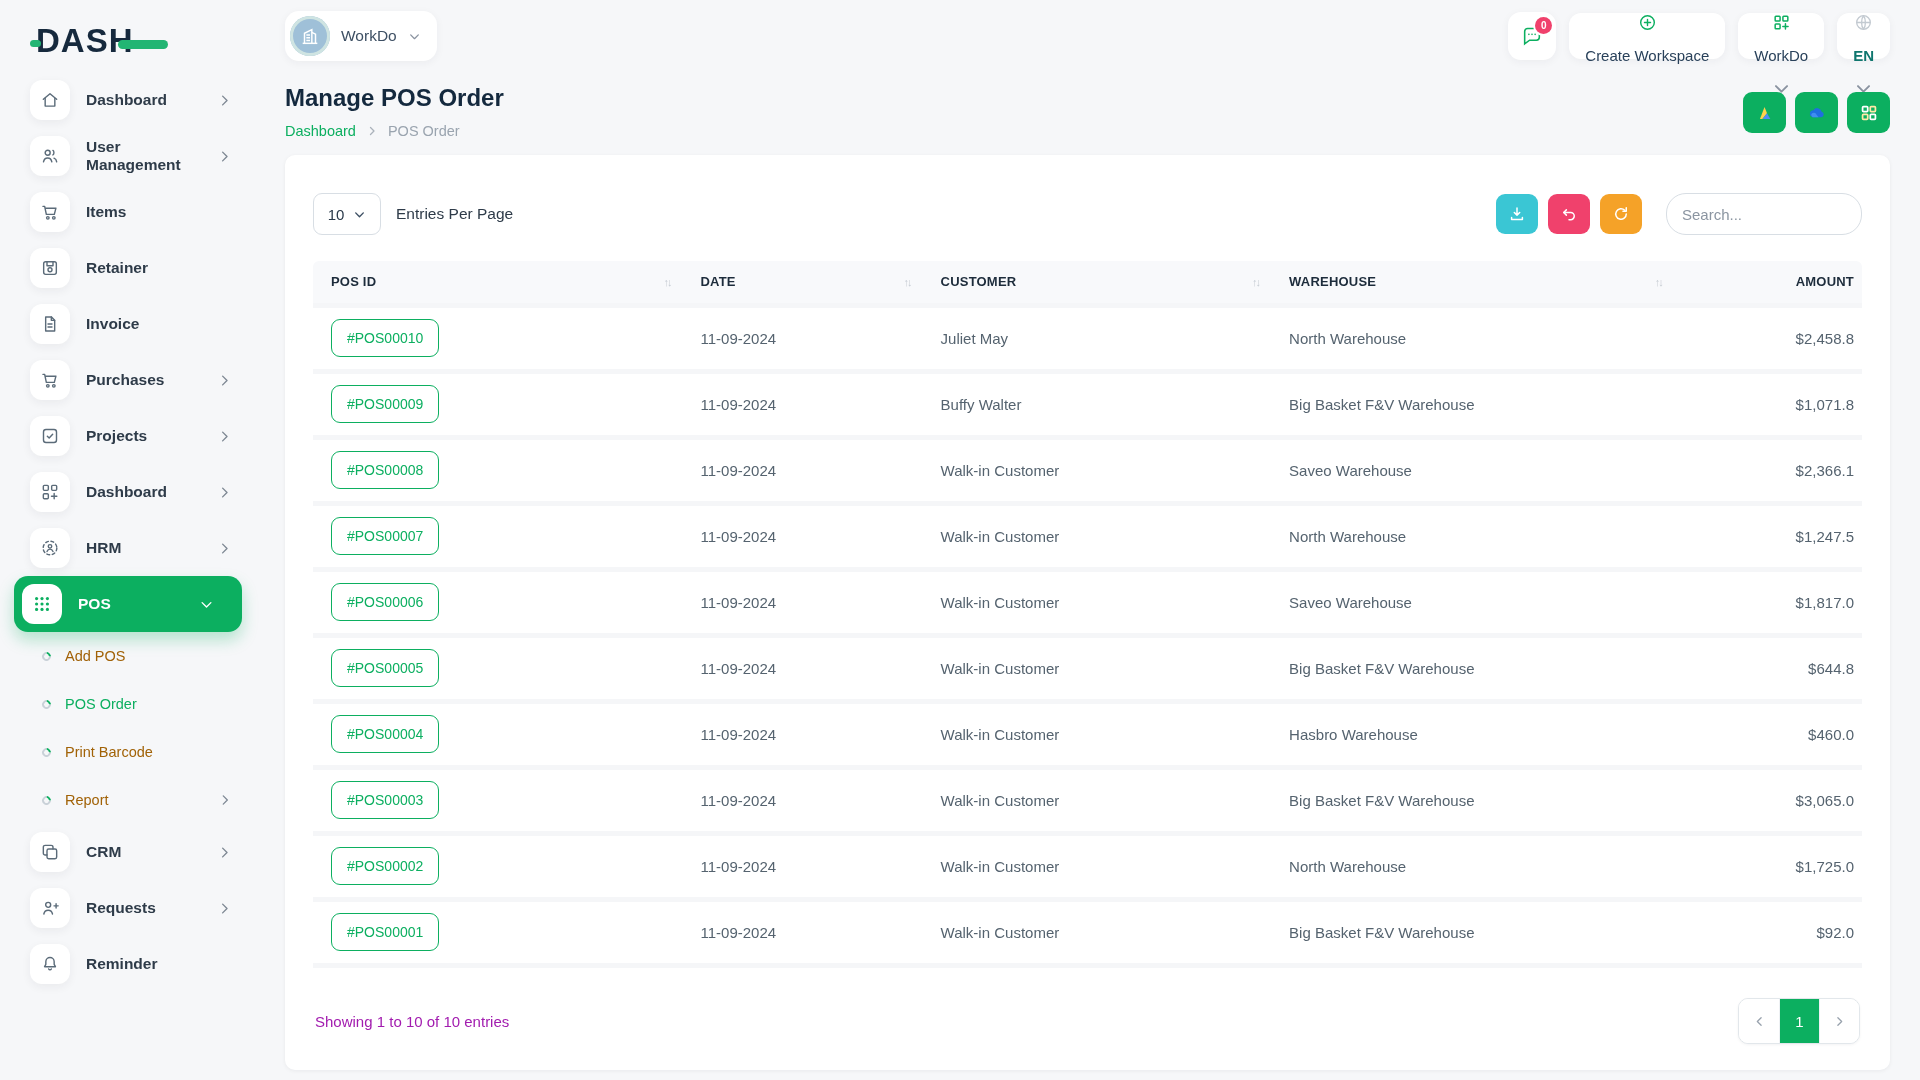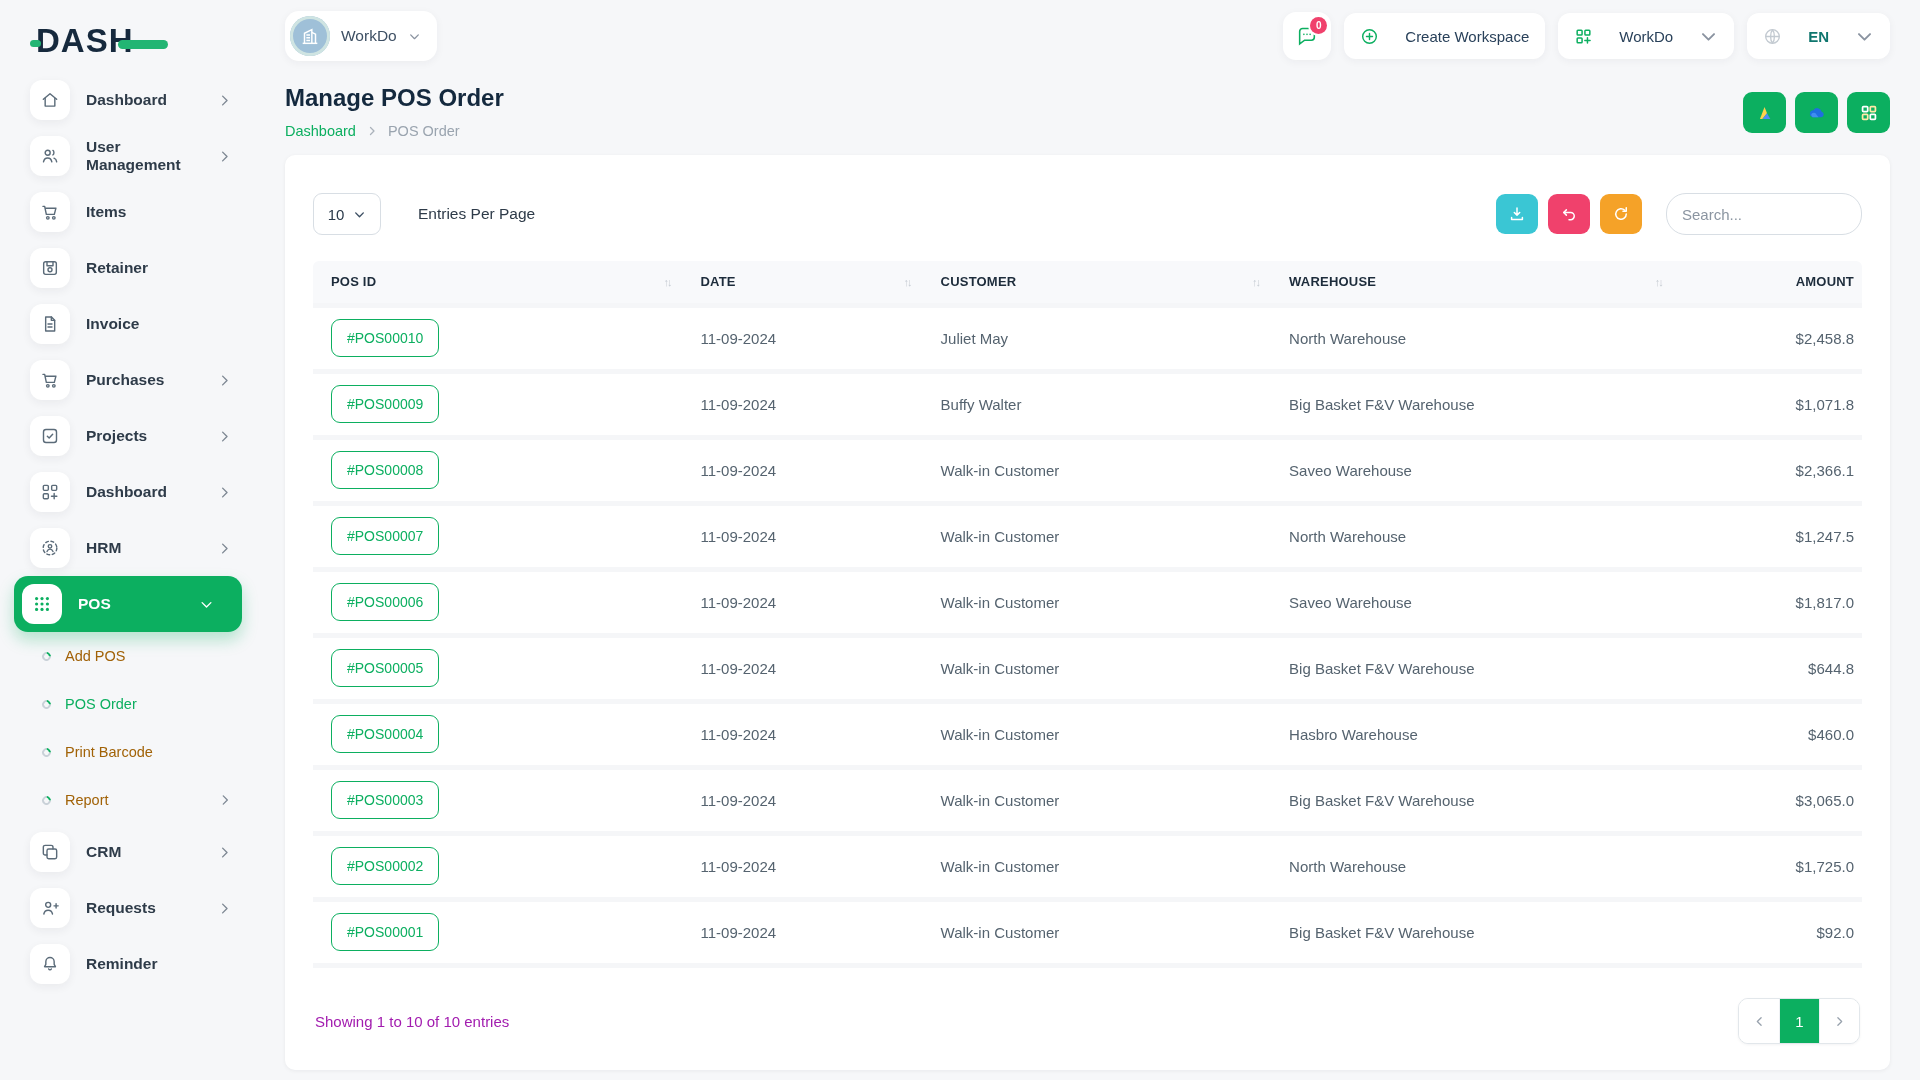--- a/index.html
+++ b/index.html
@@ -37,41 +37,41 @@
   .ws-selector { background: #fff; border: none; border-radius: 14px; height: 50px; padding: 5px 16px 5px 5px; display: flex; align-items: center; gap: 11px; box-shadow: 0 2px 8px rgba(30,41,59,.05); cursor: pointer; font-family: inherit; }
   .ws-avatar { width: 40px; height: 40px; border-radius: 50%; background: #9fc0d8; display: flex; align-items: center; justify-content: center; color: #fff; box-shadow: inset 0 0 0 3px #cfe4e2; }
   .ws-avatar svg { width: 22px; height: 22px; }
   .ws-label { font-size: 15.5px; color: #3d4f63; font-weight: 500; }
   .dd-chevron { color: #8a93a0; display: flex; }
   .dd-chevron svg { width: 13px; height: 13px; }
   .topbar-right { display: flex; align-items: center; gap: 13px; }
   .msg-btn { position: relative; width: 48px; height: 48px; border: none; border-radius: 13px; background: #fff; display: flex; align-items: center; justify-content: center; box-shadow: 0 2px 8px rgba(30,41,59,.05); cursor: pointer; color: #0caf60; }
   .msg-btn svg { width: 22px; height: 22px; }
   .msg-badge { position: absolute; top: 5px; right: 4px; min-width: 17px; height: 17px; border-radius: 9px; background: #f0416c; color: #fff; font-size: 10px; font-weight: 700; display: flex; align-items: center; justify-content: center; box-shadow: 0 0 0 2px #fff; }
-  .pill-btn { background: #fff; border: none; border-radius: 12px; height: 46px; padding: 0 16px; display: flex; align-items: center; gap: 26px; font-family: inherit; font-size: 15px; color: #29415a; font-weight: 500; box-shadow: 0 2px 8px rgba(30,41,59,.05); cursor: pointer; }
+  .pill-btn { background: #fff; border: none; border-radius: 12px; height: 46px; padding: 0 16px; display: flex; align-items: center; gap: 15px; font-family: inherit; font-size: 15px; color: #29415a; font-weight: 500; box-shadow: 0 2px 8px rgba(30,41,59,.05); cursor: pointer; flex-direction: column; }
   .pill-btn .green-ic { color: #0caf60; display: flex; }
   .pill-btn .gray-ic { color: #c3cad1; display: flex; }
   .pill-btn svg { width: 19px; height: 19px; }
   .lang-label { color: #0f766e; font-weight: 600; }
   
   .content { flex: 1; display: flex; flex-direction: column; padding: 12px 30px 0 29px; }
   .page-head { display: flex; justify-content: space-between; align-items: flex-start; }
   .page-title { font-size: 24px; font-weight: 700; color: #14293e; margin-bottom: 11px; }
   .breadcrumb { display: flex; align-items: center; gap: 10px; font-size: 14.5px; }
   .crumb-link { color: #0caf60; text-decoration: none; cursor: pointer; }
   .crumb-sep { color: #aab2bb; display: flex; }
   .crumb-sep svg { width: 12px; height: 12px; }
   .crumb-current { color: #9aa4af; }
   .quick-actions { display: flex; gap: 9px; padding-top: 8px; }
   .qa-btn { width: 43px; height: 41px; border: none; border-radius: 9px; background: #0caf60; display: flex; align-items: center; justify-content: center; cursor: pointer; }
   .qa-btn svg { width: 22px; height: 22px; }
   
   .card { flex: 1; margin-top: 16px; margin-bottom: 10px; background: #fff; border-radius: 10px; box-shadow: 0 1px 4px rgba(16,24,40,.06); padding: 38px 28px 18px; display: flex; flex-direction: column; }
   .card-controls { display: flex; justify-content: space-between; align-items: center; margin-bottom: 26px; }
-  .controls-left { display: flex; align-items: center; gap: 22px; }
+  .controls-left { display: flex; align-items: center; }
   .select-box { width: 68px; height: 42px; border: 1px solid #d8dee4; border-radius: 9px; background: #fff; display: flex; align-items: center; justify-content: center; gap: 9px; font-size: 15px; color: #2b3a4a; cursor: pointer; font-family: inherit; }
   .select-box .dd-chevron svg { width: 13px; height: 13px; color: #3d4f63; }
   .entries-label { margin-left: 15px; font-size: 15.5px; color: #2e3b49; }
   .controls-right { display: flex; align-items: center; gap: 10px; }
   .act-btn { width: 42px; height: 40px; border: none; border-radius: 9px; display: flex; align-items: center; justify-content: center; color: #fff; cursor: pointer; }
   .act-btn svg { width: 18px; height: 18px; }
   .act-teal { background: #3ac6d4; }
   .act-pink { background: #f0416c; }
   .act-orange { background: #f5a228; }
   .search-input { width: 196px; height: 42px; margin-left: 14px; border: 1px solid #d8dee4; border-radius: 20px; padding: 0 15px; font-size: 15px; font-family: inherit; color: #33414e; outline: none; background: #fff; }

